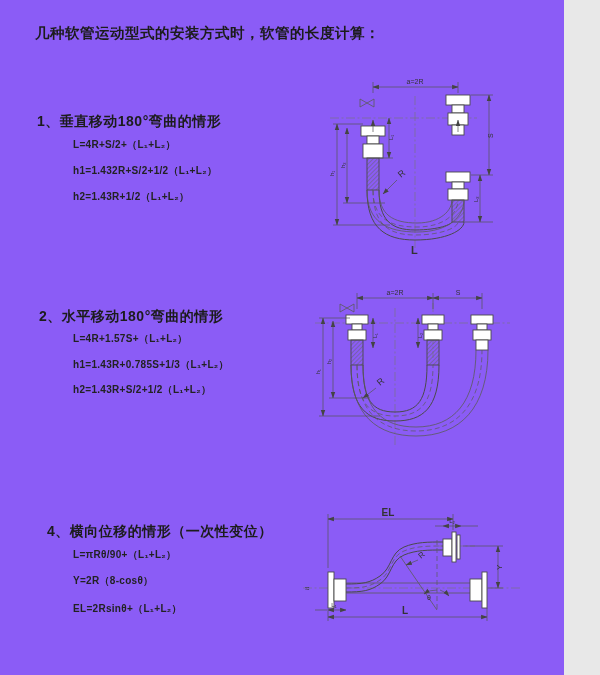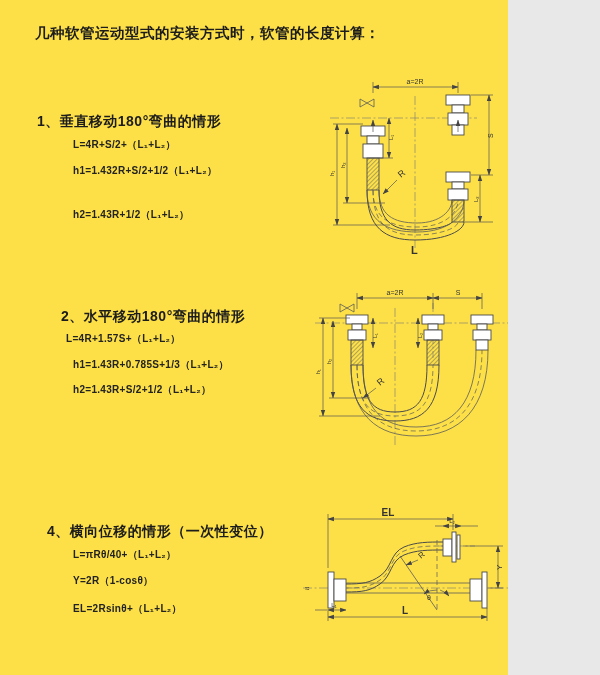--- a/index.html
+++ b/index.html
@@ -1,16 +1,16 @@
 <!DOCTYPE html>
 <html><head>
 <meta charset="utf-8">
 <style>
   html,body{margin:0;padding:0;background:#e8e8e8;}
-  #page{position:relative;width:508px;height:675px;background:#fde047;overflow:hidden;
+  #page{position:relative;width:564px;height:675px;background:#8b5cf6;overflow:hidden;
         font-family:"Liberation Sans","DejaVu Sans",sans-serif;color:#1c1c1c;}
   .abs{position:absolute;white-space:nowrap;}
   .title{font-size:14.5px;font-weight:700;letter-spacing:.5px;}
   .hd{font-size:14px;font-weight:700;letter-spacing:.5px;}
   .fm{font-size:10px;font-weight:600;letter-spacing:.3px;color:#222;}
   svg{position:absolute;overflow:visible;}
   svg text{font-family:"Liberation Sans","DejaVu Sans",sans-serif;fill:#333;}
   .ln{stroke:#4a4a4a;fill:none;stroke-width:1;}
   .tn{stroke:#5a5a5a;fill:none;stroke-width:.8;}
   .fit{fill:#ffffff;stroke:#4a4a4a;stroke-width:.9;}
@@ -21,30 +21,30 @@
 </head>
 <body>
 
 <div id="page">
 
   <div class="abs title" style="left:35px;top:24px;">几种软管运动型式的安装方式时，软管的长度计算：</div>
 
   <div class="abs hd" style="left:37px;top:113px;">1、垂直移动180°弯曲的情形</div>
   <div class="abs fm" style="left:73px;top:138px;">L=4R+S/2+（L₁+L₂）</div>
   <div class="abs fm" style="left:73px;top:164px;text-align:right;">h1=1.432R+S/2+1/2（L₁+L₂）</div>
-  <div class="abs fm" style="left:73px;top:208px;text-align:center;">h2=1.43R+1/2（L₁+L₂）</div>
-
-  <div class="abs hd" style="left:61px;top:308px;">2、水平移动180°弯曲的情形</div>
-  <div class="abs fm" style="left:66px;top:332px;">L=4R+1.57S+（L₁+L₂）</div>
+  <div class="abs fm" style="left:73px;top:190px;text-align:center;">h2=1.43R+1/2（L₁+L₂）</div>
+
+  <div class="abs hd" style="left:39px;top:308px;">2、水平移动180°弯曲的情形</div>
+  <div class="abs fm" style="left:73px;top:332px;">L=4R+1.57S+（L₁+L₂）</div>
   <div class="abs fm" style="left:73px;top:358px;">h1=1.43R+0.785S+1/3（L₁+L₂）</div>
   <div class="abs fm" style="left:73px;top:383px;">h2=1.43R+S/2+1/2（L₁+L₂）</div>
 
   <div class="abs hd" style="left:47px;top:523px;">4、横向位移的情形（一次性变位）</div>
-  <div class="abs fm" style="left:73px;top:548px;">L=πRθ/40+（L₁+L₂）</div>
-  <div class="abs fm" style="left:73px;top:574px;">Y=2R（1-cosθ）</div>
+  <div class="abs fm" style="left:73px;top:548px;">L=πRθ/90+（L₁+L₂）</div>
+  <div class="abs fm" style="left:73px;top:574px;">Y=2R（8-cosθ）</div>
   <div class="abs fm" style="left:73px;top:602px;">EL=2Rsinθ+（L₁+L₂）</div>
 
   <svg style="left:315px;top:72px;" width="275" height="195" viewBox="0 0 275 195">
     <defs>
       <marker id="arA" viewBox="0 0 8 8" refX="7.5" refY="4" markerWidth="9" markerHeight="9" orient="auto-start-reverse">
           <path d="M0,1.2 L8,4 L0,6.8 z" fill="#444"></path>
         </marker>
       <pattern id="hzA" width="3" height="3" patternUnits="userSpaceOnUse" patternTransform="rotate(45)">
         <line x1="0" y1="0" x2="0" y2="3" stroke="#666" stroke-width="1"></line>
       </pattern>

